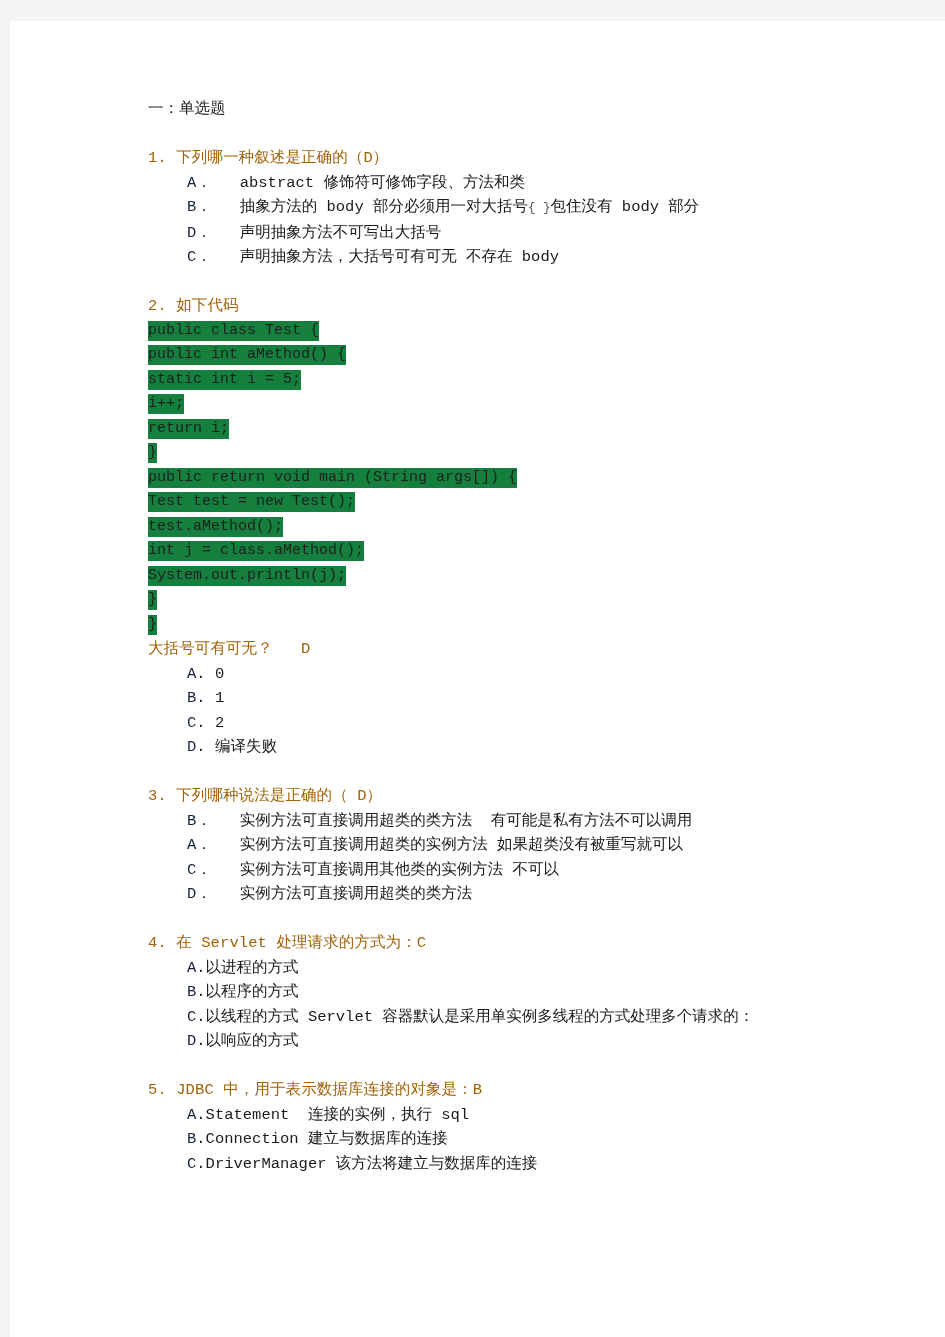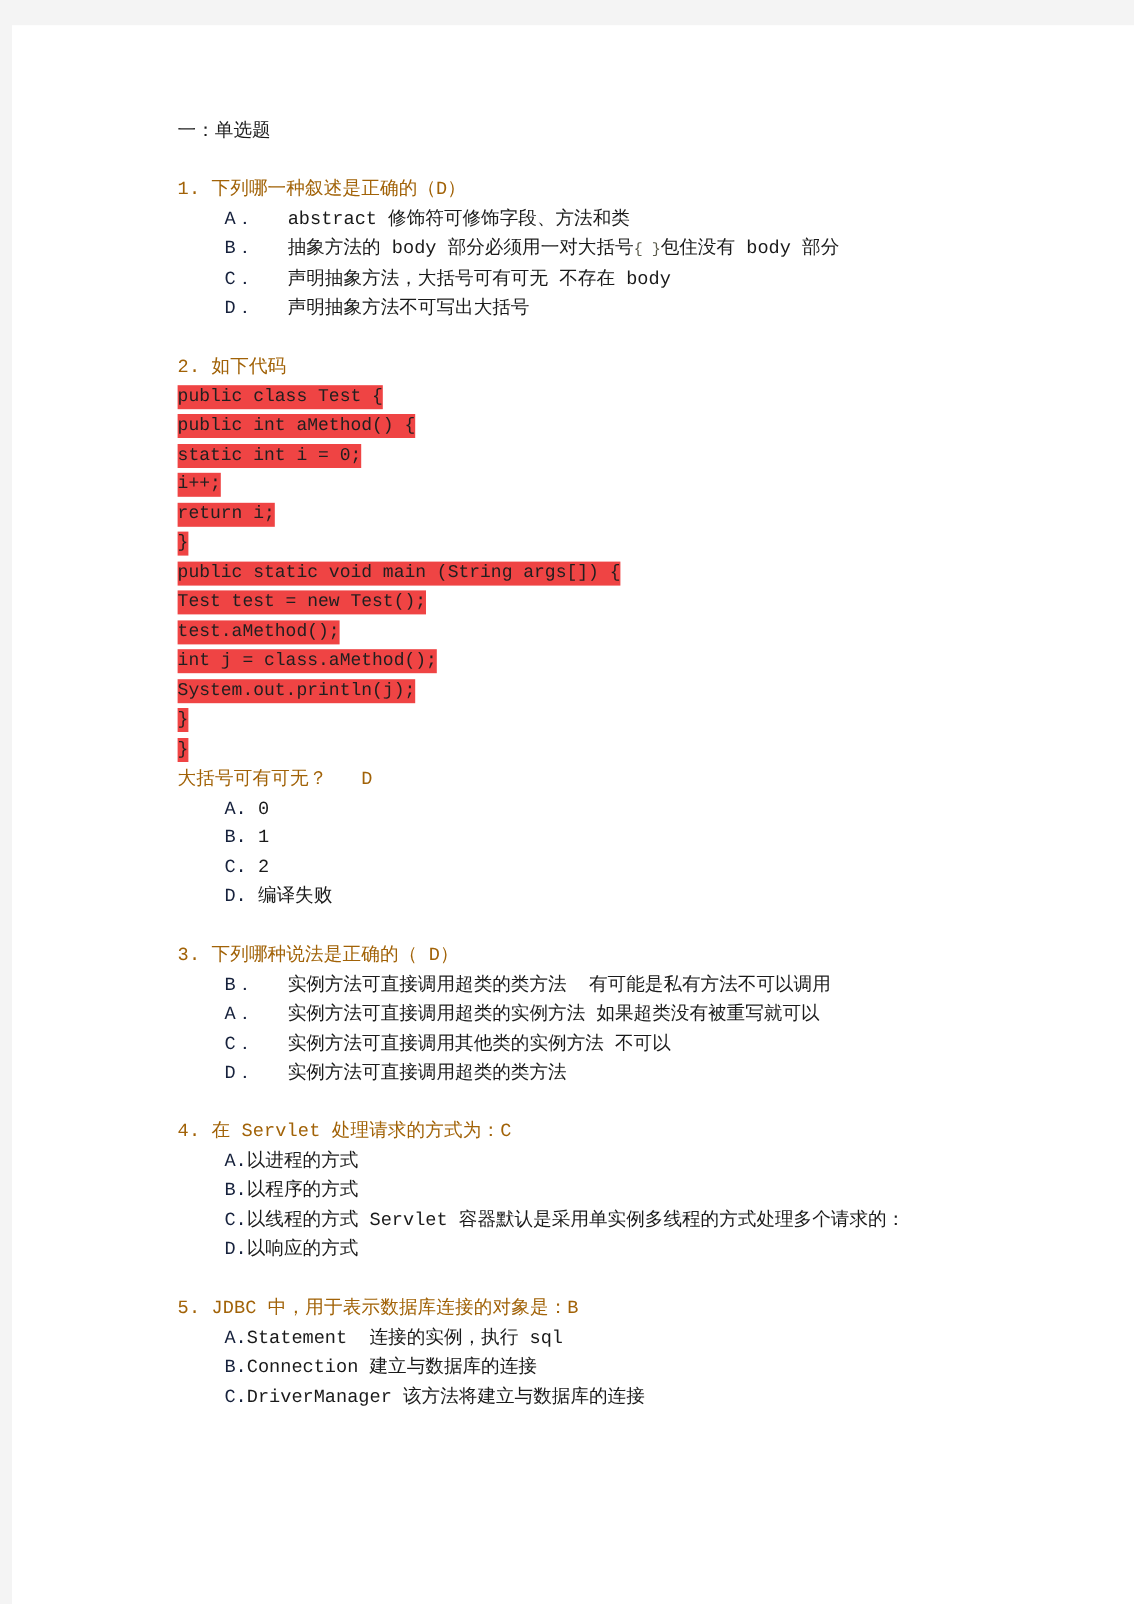--- a/index.html
+++ b/index.html
@@ -57,51 +57,51 @@
   .label {
     color: #16213c;
   }
   .code-line {
     font-size: 15px;
     line-height: 24.5px;
     color: #1f1f1f;
     white-space: pre;
   }
   .code-line > span.hl {
-    background: #ef4444;
+    background: #15803d;
     padding: 1px 0 2px 0;
     box-decoration-break: clone;
     -webkit-box-decoration-break: clone;
   }
   .brace-small {
     font-size: 12.5px;
     color: #5a5a4a;
   }
 </style>
 </head>
 <body>
 
 <div id="page">
   <div id="content">
       <div class="heading">一：单选题</div>
       <div class="blank">&nbsp;</div>
       <div class="line">1. 下列哪一种叙述是正确的（D）</div>
       <div class="opt"><span class="label">A．</span><span>   </span><span>abstract 修饰符可修饰字段、方法和类</span></div>
       <div class="opt"><span class="label">B．</span><span>   </span><span>抽象方法的 body 部分必须用一对大括号</span><span class="brace-small">{ }</span><span>包住没有 body 部分</span></div>
+      <div class="opt"><span class="label">D．</span><span>   </span><span>声明抽象方法不可写出大括号</span></div>
       <div class="opt"><span class="label">C．</span><span>   </span><span>声明抽象方法，大括号可有可无 不存在 body</span></div>
-      <div class="opt"><span class="label">D．</span><span>   </span><span>声明抽象方法不可写出大括号</span></div>
       <div class="blank">&nbsp;</div>
       <div class="line">2. 如下代码</div>
       <div class="code-line"><span class="hl">public class Test {</span></div>
       <div class="code-line"><span class="hl">public int aMethod() {</span></div>
-      <div class="code-line"><span class="hl">static int i = 0;</span></div>
+      <div class="code-line"><span class="hl">static int i = 5;</span></div>
       <div class="code-line"><span class="hl">i++;</span></div>
       <div class="code-line"><span class="hl">return i;</span></div>
       <div class="code-line"><span class="hl">}</span></div>
-      <div class="code-line"><span class="hl">public static void main (String args[]) {</span></div>
+      <div class="code-line"><span class="hl">public return void main (String args[]) {</span></div>
       <div class="code-line"><span class="hl">Test test = new Test();</span></div>
       <div class="code-line"><span class="hl">test.aMethod();</span></div>
       <div class="code-line"><span class="hl">int j = class.aMethod();</span></div>
       <div class="code-line"><span class="hl">System.out.println(j);</span></div>
       <div class="code-line"><span class="hl">}</span></div>
       <div class="code-line"><span class="hl">}</span></div>
       <div class="line">大括号可有可无？   D</div>
       <div class="opt"><span class="label">A.</span><span></span><span> 0</span></div>
       <div class="opt"><span class="label">B.</span><span></span><span> 1</span></div>
       <div class="opt"><span class="label">C.</span><span></span><span> 2</span></div>

